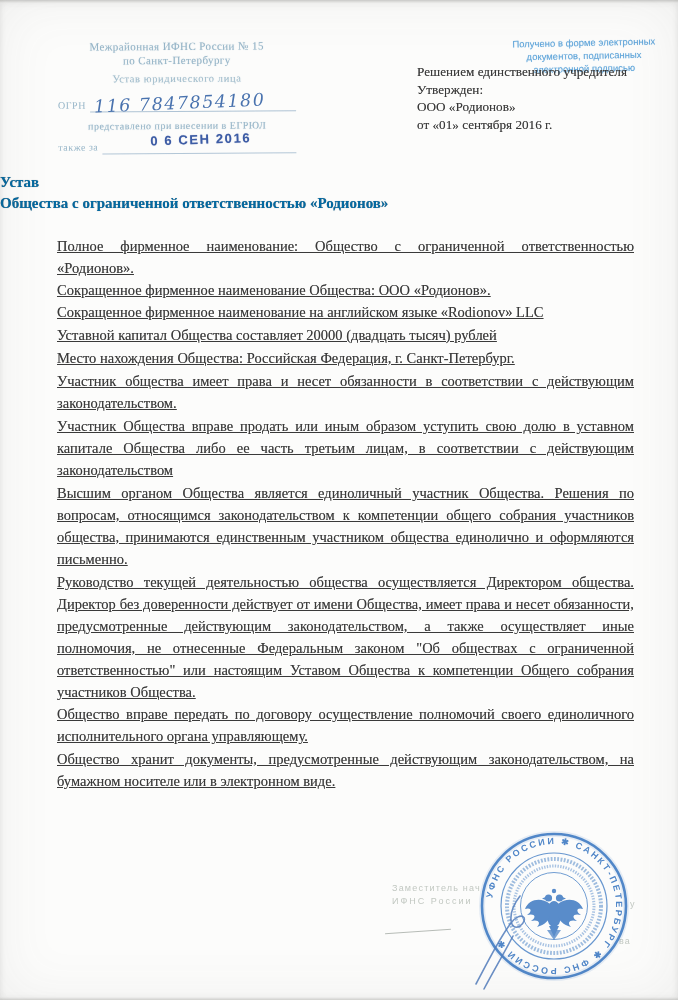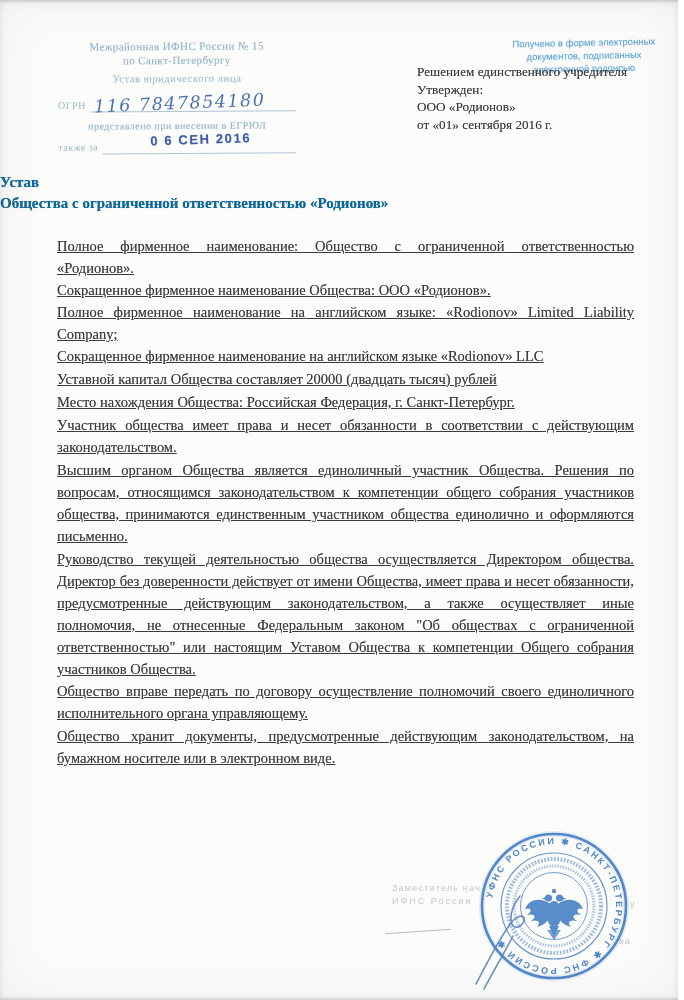--- a/index.html
+++ b/index.html
@@ -144,31 +144,33 @@
 
   <div class="title">
     <div>Устав</div>
     <div>Общества с ограниченной ответственностью «Родионов»</div>
   </div>
 
   <div class="doc-body">
       <div class="block">
         <p class="sub">Полное фирменное наименование: Общество с ограниченной ответственностью «Родионов».</p>
         <p class="sub">Сокращенное фирменное наименование Общества: ООО «Родионов».</p>
-        <p class="sub">Полное фирменное наименование на английском языке: «Rodionov» Limited Liability Company;</p>
         <p class="sub">Сокращенное фирменное наименование на английском языке «Rodionov» LLC</p>
       </div>
       <div class="block">
         <p class="sub">Уставной капитал Общества составляет 20000 (двадцать тысяч) рублей</p>
       </div>
       <div class="block">
         <p class="sub">Место нахождения Общества: Российская Федерация, г. Санкт-Петербург.</p>
       </div>
       <div class="block">
         <p class="sub">Участник общества имеет права и несет обязанности в соответствии с действующим законодательством.</p>
+      </div>
+      <div class="block">
+        <p class="sub">Участник Общества вправе продать или иным образом уступить свою долю в уставном капитале Общества либо ее часть третьим лицам, в соответствии с действующим законодательством</p>
       </div>
       <div class="block">
         <p class="sub">Высшим органом Общества является единоличный участник Общества. Решения по вопросам, относящимся законодательством к компетенции общего собрания участников общества, принимаются единственным участником общества единолично и оформляются письменно.</p>
       </div>
       <div class="block">
         <p class="sub">Руководство текущей деятельностью общества осуществляется Директором общества. Директор без доверенности действует от имени Общества, имеет права и несет обязанности, предусмотренные действующим законодательством, а также осуществляет иные полномочия, не отнесенные Федеральным законом "Об обществах с ограниченной ответственностью" или настоящим Уставом Общества к компетенции Общего собрания участников Общества.</p>
         <p class="sub">Общество вправе передать по договору осуществление полномочий своего единоличного исполнительного органа управляющему.</p>
       </div>
       <div class="block">
         <p class="sub">Общество хранит документы, предусмотренные действующим законодательством, на бумажном носителе или в электронном виде.</p>

